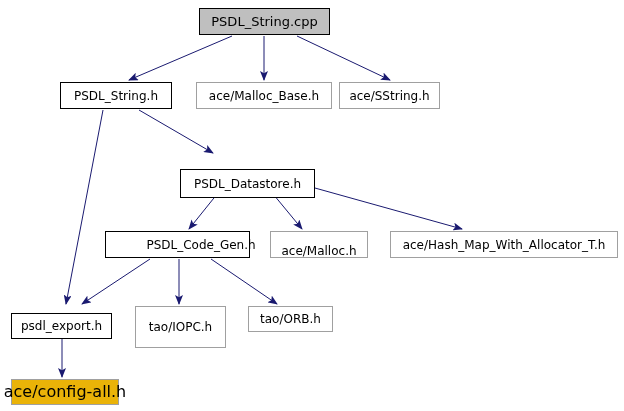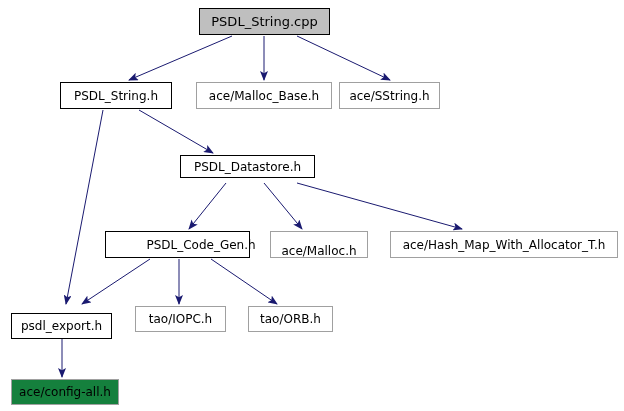--- a/index.html
+++ b/index.html
@@ -70,39 +70,39 @@
       </div>
       <div class="node-box" style="left: 60px; top: 82px; width: 112px; height: 27px; background: rgb(255, 255, 255); font-size: 12px; border: 1.5px solid rgb(0, 0, 0);">
         <span class="node-label">PSDL_String.h</span>
       </div>
       <div class="node-box" style="left: 196px; top: 82px; width: 136px; height: 27px; background: rgb(255, 255, 255); font-size: 12px; border: 1px solid rgb(160, 160, 160);">
         <span class="node-label">ace/Malloc_Base.h</span>
       </div>
       <div class="node-box" style="left: 339px; top: 82px; width: 101px; height: 27px; background: rgb(255, 255, 255); font-size: 12px; border: 1px solid rgb(160, 160, 160);">
         <span class="node-label">ace/SString.h</span>
       </div>
-      <div class="node-box" style="left: 180px; top: 155px; width: 135px; height: 23px; background: rgb(255, 255, 255); font-size: 12px; border: 1.5px solid rgb(0, 0, 0);">
+      <div class="node-box" style="left: 180px; top: 169px; width: 135px; height: 29px; background: rgb(255, 255, 255); font-size: 12px; border: 1.5px solid rgb(0, 0, 0);">
         <span class="node-label">PSDL_Datastore.h</span>
       </div>
       <div class="node-box" style="left: 105px; top: 231px; width: 145px; height: 27px; background: rgb(255, 255, 255); font-size: 12px; border: 1.5px solid rgb(0, 0, 0); padding-left: 47px;">
         <span class="node-label">PSDL_Code_Gen.h</span>
       </div>
       <div class="node-box" style="left: 270px; top: 231px; width: 98px; height: 27px; background: rgb(255, 255, 255); font-size: 12px; border: 1px solid rgb(160, 160, 160); align-items: flex-end;">
         <span class="node-label">ace/Malloc.h</span>
       </div>
       <div class="node-box" style="left: 390px; top: 231px; width: 228px; height: 27px; background: rgb(255, 255, 255); font-size: 12px; border: 1px solid rgb(160, 160, 160);">
         <span class="node-label">ace/Hash_Map_With_Allocator_T.h</span>
       </div>
       <div class="node-box" style="left: 11px; top: 313px; width: 101px; height: 26px; background: rgb(255, 255, 255); font-size: 12px; border: 1.5px solid rgb(0, 0, 0);">
         <span class="node-label">psdl_export.h</span>
       </div>
-      <div class="node-box" style="left: 135px; top: 306px; width: 91px; height: 26px; background: rgb(255, 255, 255); font-size: 12px; border: 1px solid rgb(160, 160, 160);">
+      <div class="node-box" style="left: 135px; top: 306px; width: 91px; height: 42px; background: rgb(255, 255, 255); font-size: 12px; border: 1px solid rgb(160, 160, 160);">
         <span class="node-label">tao/IOPC.h</span>
       </div>
       <div class="node-box" style="left: 248px; top: 306px; width: 85px; height: 26px; background: rgb(255, 255, 255); font-size: 12px; border: 1px solid rgb(160, 160, 160);">
         <span class="node-label">tao/ORB.h</span>
       </div>
-      <div class="node-box" style="left: 11px; top: 379px; width: 108px; height: 26px; background: #15803d; font-size: 12px; border: 1px solid rgb(160, 160, 160);">
+      <div class="node-box" style="left: 11px; top: 379px; width: 108px; height: 26px; background: #eab308; font-size: 16px; border: 1px solid rgb(160, 160, 160);">
         <span class="node-label">ace/config-all.h</span>
       </div>
     </div>
 
 </div>
 
 </body></html>

